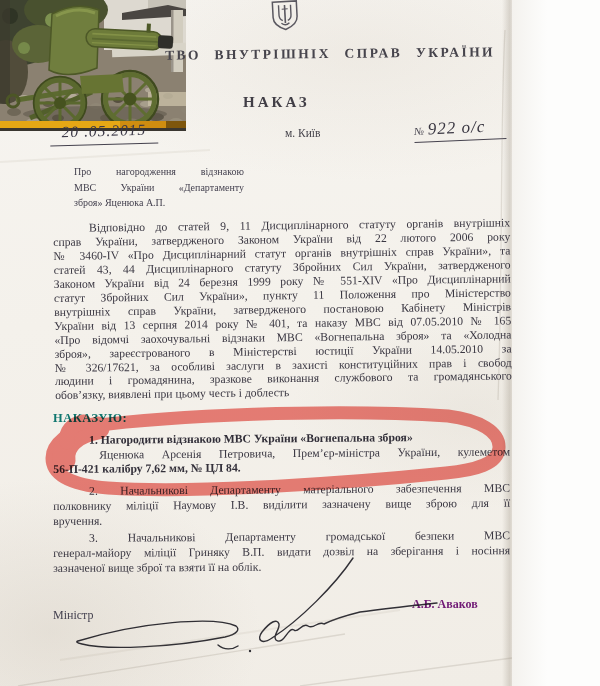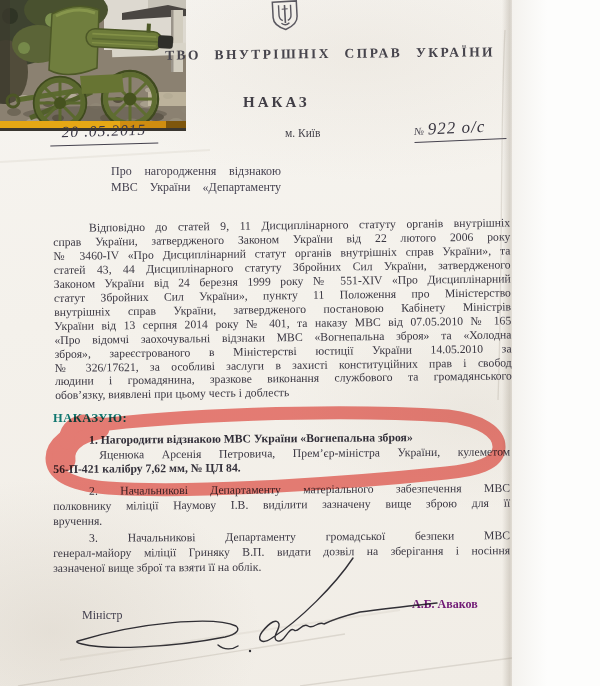--- a/index.html
+++ b/index.html
@@ -34,41 +34,41 @@
   #city { left:261px; top:127px; font-size:11.5px; color:#46444c;margin-left:24px; }
   #date-hand { left:50px; top:122px; width:108px; text-align:center;
     font-style:italic; font-size:15.5px; color:#3c3947; letter-spacing:1px;
     border-bottom:1.4px solid #45424e; padding-bottom:4px; transform:rotate(-1.6deg); }
   #number-block { left:414px; top:118px; width:92px; transform:rotate(-2.5deg);
     border-bottom:1.4px solid #45424e; padding-bottom:2px; white-space:nowrap; }
   #number-sign { font-size:10.5px; font-style:italic; color:#4a4752; }
   #number-hand { font-style:italic; font-size:17px; letter-spacing:1px; color:#393641; }
 
   
-  #subject { left:74px; top:164px; width:170px; font-size:12px; line-height:15.6px; color:#454250;margin-left:37px; }
+  #subject { left:74px; top:164px; width:170px; font-size:10px; line-height:15.6px; color:#454250; }
   #subject .jl { text-align:justify; text-align-last:justify; }
 
   
   .body-text { font-size:11.7px; line-height:13.95px; color:#3a3742; }
   #preamble { left:53px; top:222px; width:457px; transform:rotate(-0.7deg); transform-origin:0 0; }
   .just { text-align:justify; text-align-last:justify; }
   .left { text-align:left; }
   .ind1 { padding-left:36px; }
   .ind2 { padding-left:46px; }
 
   #decree-word { left:53px; top:411px; font-size:12.5px; font-weight:700; letter-spacing:.5px; color:#0f766e; }
 
   #item1 { left:53px; top:434px; width:457px; line-height:14.6px; transform:rotate(-0.45deg); transform-origin:0 0; }
   #item2 { left:53px; top:485px; width:457px; line-height:14.9px; transform:rotate(-0.4deg); transform-origin:0 0; }
   #item3 { left:53px; top:532px; width:457px; line-height:14.9px; transform:rotate(-0.35deg); transform-origin:0 0; }
   .b700 { font-weight:700; color:#312e38; }
   .b600 { font-weight:600; color:#34313b; }
 
   
-  #minister-label { left:53px; top:608px; font-size:12px; color:#454250;margin-left:29px; }
+  #minister-label { left:53px; top:608px; font-size:12px; color:#454250; }
   #signer-name { left:412px; top:597px; font-size:12px; font-weight:600; color:#701a75; white-space:nowrap; }
   #signature-svg { left:0; top:540px; width:512px; height:146px; }
 
   
   #marker-svg { left:28px; top:404px; width:482px; height:102px; mix-blend-mode:multiply; opacity:.85; }
   #creases-svg { left:0; top:0; width:600px; height:686px; pointer-events:none; }
 </style>
 </head>
 <body>
 
@@ -185,20 +185,21 @@
   <div id="city" class="abs">м. Київ</div>
   <div id="date-hand" class="abs">20 .05.2015</div>
   <div id="number-block" class="abs">
     <span id="number-sign">№</span>
     <span id="number-hand">922 о/с</span>
   </div>
 
   <div id="subject" class="abs">
     <div class="jl">Про нагородження відзнакою</div>
     <div class="jl">МВС України «Департаменту</div>
+    <div>зброя» Яценюка А.П.</div>
   </div>
 
   <div id="preamble" class="abs body-text">
     <div class="just ind1">Відповідно до статей 9, 11 Дисциплінарного статуту органів внутрішніх</div>
     <div class="just">справ України, затвердженого Законом України від 22 лютого 2006 року</div>
     <div class="just">№ 3460-IV «Про Дисциплінарний статут органів внутрішніх справ України», та</div>
     <div class="just">статей 43, 44 Дисциплінарного статуту Збройних Сил України, затвердженого</div>
     <div class="just">Законом України від 24 березня 1999 року № 551-XIV «Про Дисциплінарний</div>
     <div class="just">статут Збройних Сил України», пункту 11 Положення про Міністерство</div>
     <div class="just">внутрішніх справ України, затвердженого постановою Кабінету Міністрів</div>

